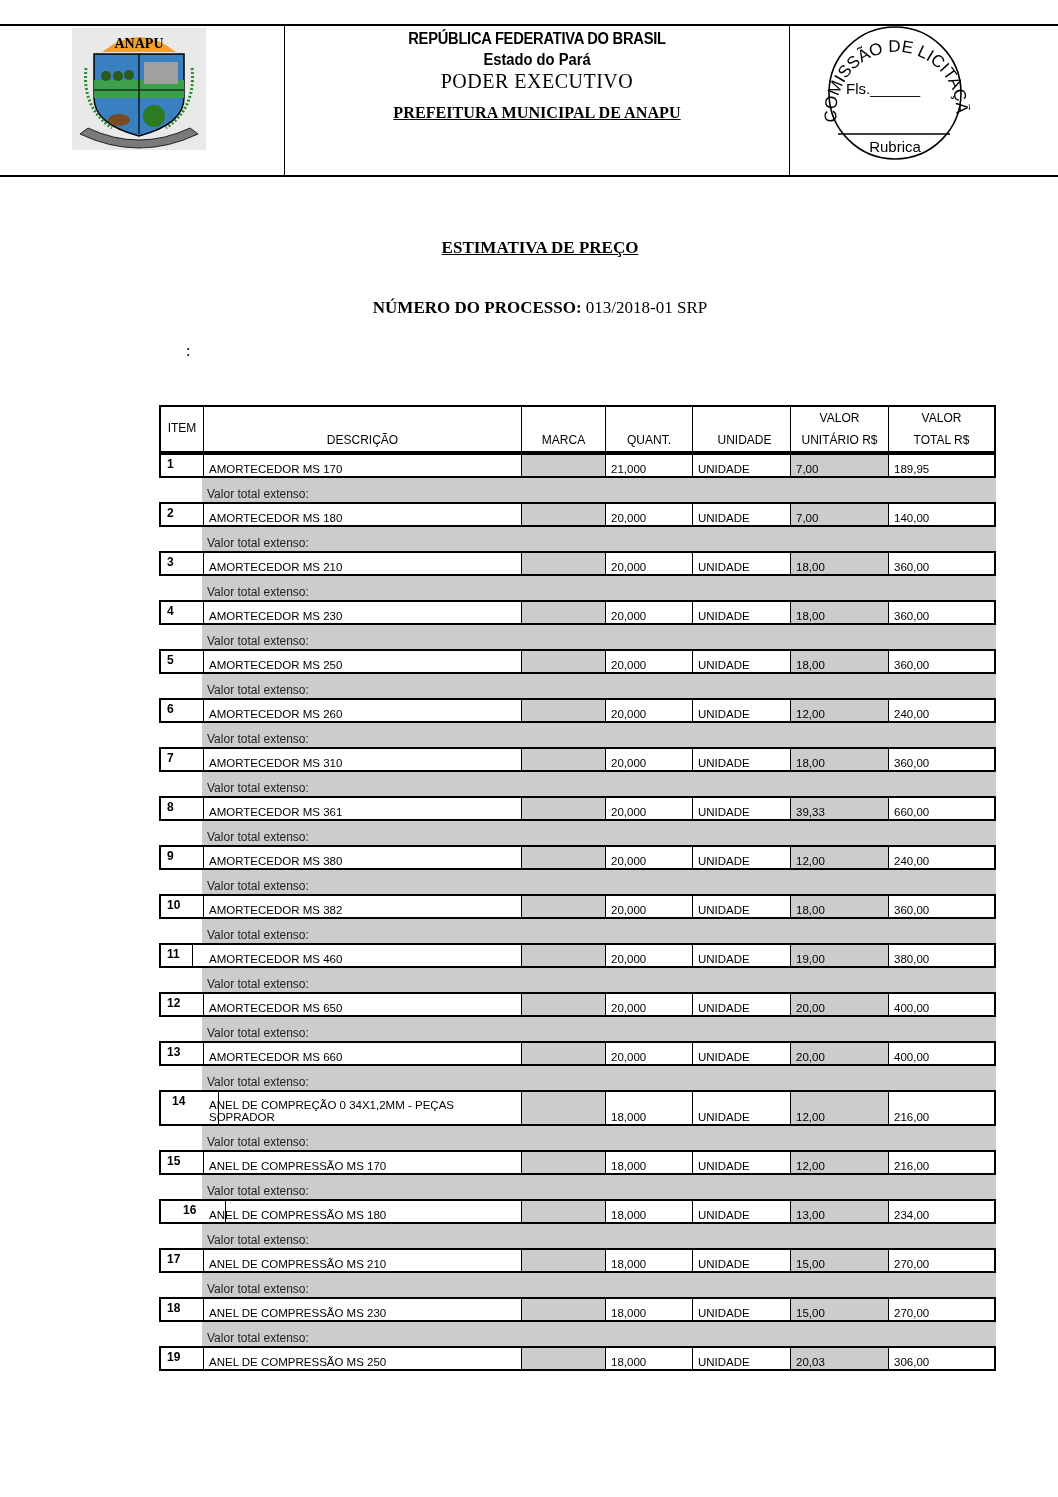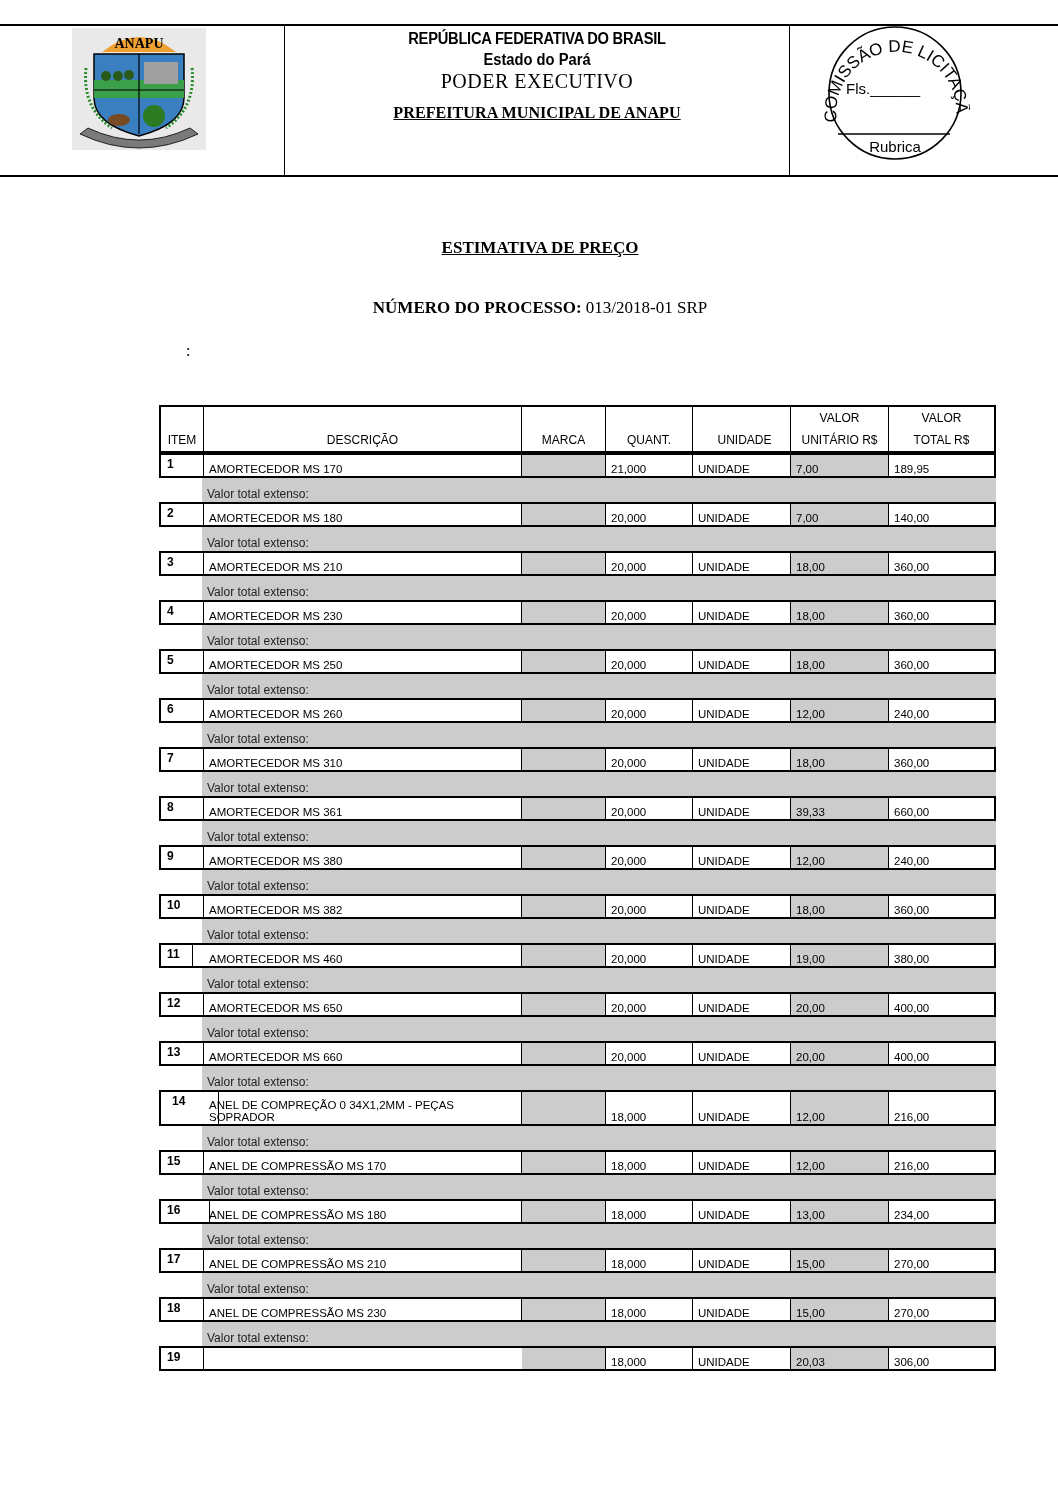--- a/index.html
+++ b/index.html
@@ -92,21 +92,21 @@
 <div class="title">ESTIMATIVA DE PREÇO</div>
 <div class="process">
   <b>NÚMERO DO PROCESSO:</b>
   <span>013/2018-01 SRP</span>
 </div>
 <div class="colon">:</div>
 
 <div class="tbl">
   <div class="thead">
     <div class="c" style="left:0;width:43px">
-        <span style="bottom:4px">ITEM</span>
+        <span style="bottom:16px">ITEM</span>
       </div>
     <div class="c" style="left:43px;width:318px">
         <span style="bottom:4px">DESCRIÇÃO</span>
       </div>
     <div class="c" style="left:361px;width:84px">
         <span style="bottom:4px">MARCA</span>
       </div>
     <div class="c" style="left:445px;width:87px">
         <span style="bottom:4px">QUANT.</span>
       </div>
@@ -542,21 +542,21 @@
           </div>
     </div>
   </div>
 
   <div class="ext">
     <span>Valor total extenso:</span>
   </div>
 
   <div class="row">
     <div class="cells">
-      <div class="cell item" style="left:0;width:49px"><span>16</span></div>
+      <div class="cell item" style="left:16px;width:49px"><span>16</span></div>
       <div class="cell desc" style="left:43px;width:318px">
             <div class="bot">ANEL DE COMPRESSÃO MS 180</div>
           </div>
       <div class="cell gray" style="left:361px;width:84px">
             <div class="bot"></div>
           </div>
       <div class="cell num" style="left:445px;width:87px">
             <div class="bot">18,000</div>
           </div>
       <div class="cell" style="left:532px;width:98px">
@@ -627,20 +627,23 @@
     </div>
   </div>
 
   <div class="ext">
     <span>Valor total extenso:</span>
   </div>
 
   <div class="row">
     <div class="cells">
       <div class="cell item" style="left:0;width:43px"><span>19</span></div>
+      <div class="cell desc" style="left:43px;width:318px">
+            <div class="bot">ANEL DE COMPRESSÃO MS 250</div>
+          </div>
       <div class="cell gray" style="left:361px;width:84px">
             <div class="bot"></div>
           </div>
       <div class="cell num" style="left:445px;width:87px">
             <div class="bot">18,000</div>
           </div>
       <div class="cell" style="left:532px;width:98px">
             <div class="bot">UNIDADE</div>
           </div>
       <div class="cell gray num" style="left:630px;width:98px">

